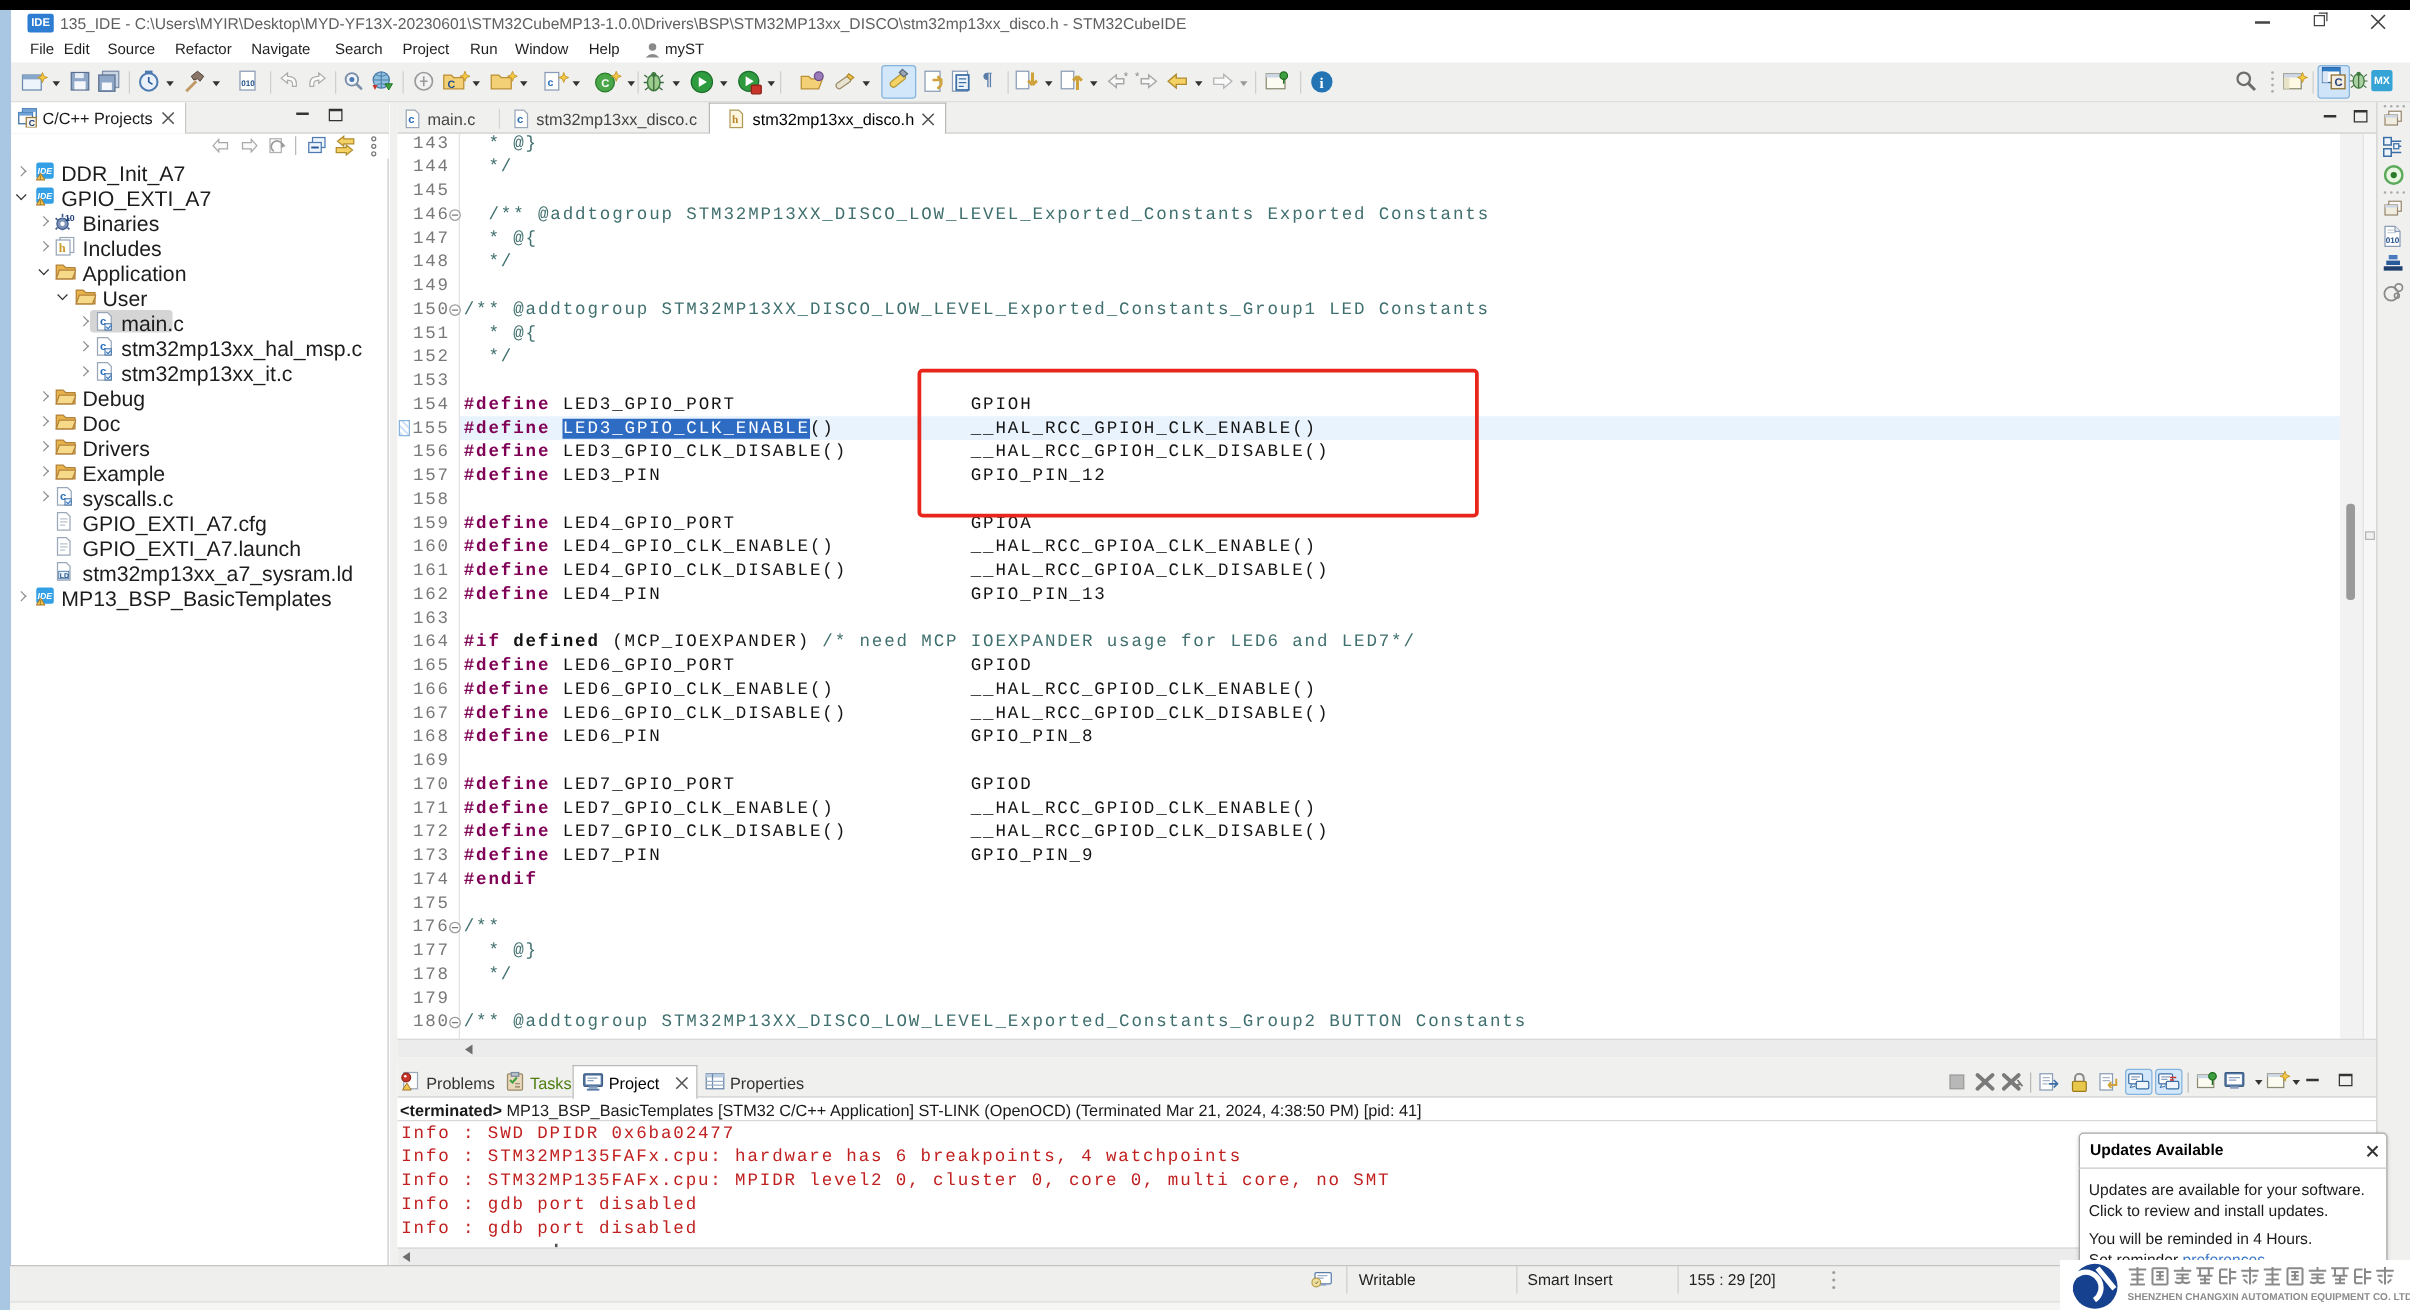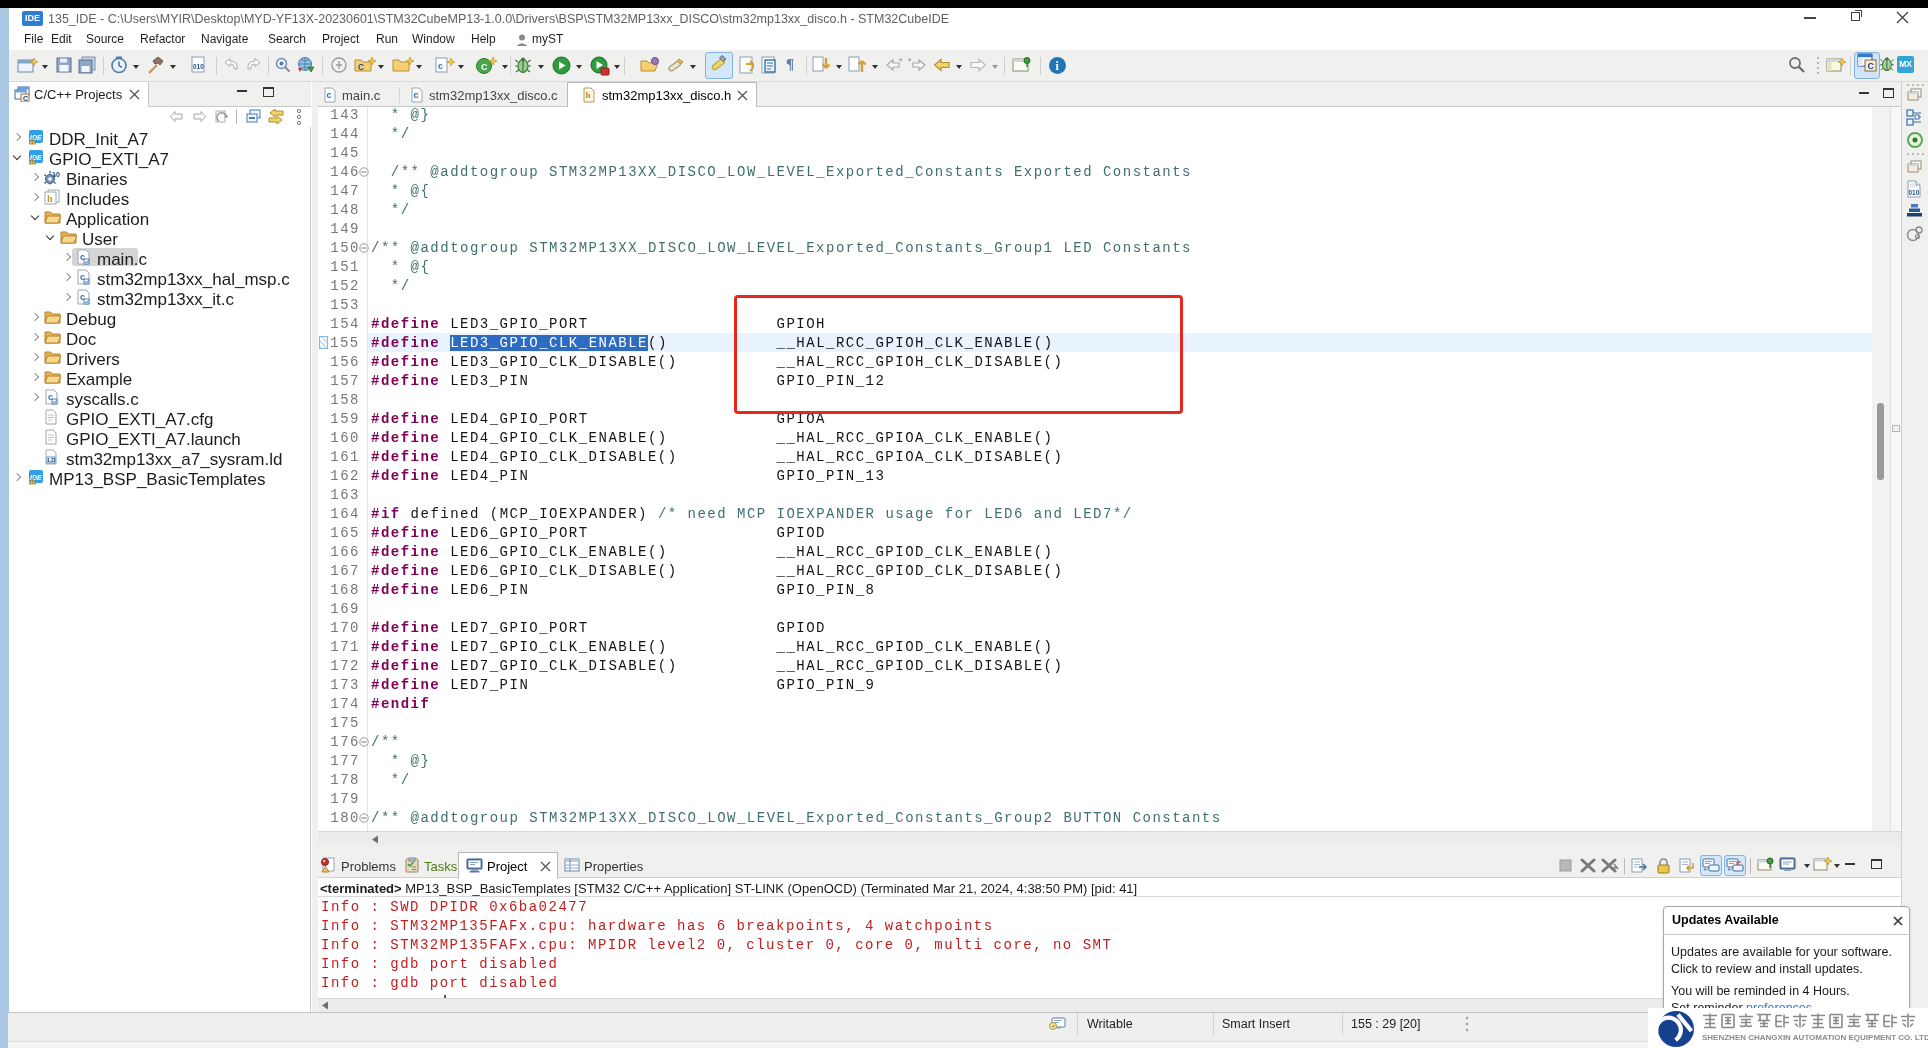--- a/index.html
+++ b/index.html
@@ -480,21 +480,21 @@
 <div class="abs mono ln" style="left:330px;top:544px;width:30px;text-align:right;letter-spacing:1.49px">166</div>
 <div class="abs mono ln" style="left:330px;top:563px;width:30px;text-align:right;letter-spacing:1.49px">167</div>
 <div class="abs mono ln" style="left:330px;top:582px;width:30px;text-align:center;letter-spacing:1.49px">168</div>
 <div class="abs mono ln" style="left:330px;top:601px;width:30px;text-align:right;letter-spacing:1.49px">169</div>
 <div class="abs mono ln" style="left:330px;top:620px;width:30px;text-align:right;letter-spacing:1.49px">170</div>
 <div class="abs mono ln" style="left:330px;top:639px;width:30px;text-align:right;letter-spacing:1.49px">171</div>
 <div class="abs mono ln" style="left:330px;top:658px;width:30px;text-align:right;letter-spacing:1.49px">172</div>
 <div class="abs mono ln" style="left:330px;top:677px;width:30px;text-align:right;letter-spacing:1.49px">173</div>
 <div class="abs mono ln" style="left:330px;top:696px;width:30px;text-align:right;letter-spacing:1.49px">174</div>
 <div class="abs mono ln" style="left:330px;top:715px;width:30px;text-align:right;letter-spacing:1.49px">175</div>
-<div class="abs mono ln" style="left:330px;top:734px;width:30px;text-align:right;letter-spacing:1.49px">176</div>
+<div class="abs mono ln" style="left:330px;top:734px;width:30px;letter-spacing:1.49px">176</div>
 <svg class="abs" style="left:359px;top:737px" width="10" height="10">
     <circle cx="5" cy="5" r="4.2" fill="#fff" stroke="#9a9a9a"></circle>
     <line x1="2.5" y1="5" x2="7.5" y2="5" stroke="#777"></line>
   </svg>
 <div class="abs mono ln" style="left:330px;top:753px;width:30px;text-align:right;letter-spacing:1.49px">177</div>
 <div class="abs mono ln" style="left:330px;top:772px;width:30px;text-align:right;letter-spacing:1.49px">178</div>
 <div class="abs mono ln" style="left:330px;top:791px;width:30px;text-align:right;letter-spacing:1.49px">179</div>
 <div class="abs mono ln" style="left:330px;top:810px;width:30px;text-align:right;letter-spacing:1.49px">180</div>
 <svg class="abs" style="left:359px;top:813px" width="10" height="10">
     <circle cx="5" cy="5" r="4.2" fill="#fff" stroke="#9a9a9a"></circle>
@@ -514,21 +514,21 @@
 <div class="abs mono" style="left:371px;top:316px;color:#141414"><span class="kw">#define</span> LED3_GPIO_PORT                   GPIOH</div>
 <div class="abs mono" style="left:371px;top:335px;color:#141414"><span class="kw">#define</span> <span style="background:#2e6bc2;color:#fff">LED3_GPIO_CLK_ENABLE</span>()           __HAL_RCC_GPIOH_CLK_ENABLE()</div>
 <div class="abs mono" style="left:371px;top:354px;color:#141414"><span class="kw">#define</span> LED3_GPIO_CLK_DISABLE()          __HAL_RCC_GPIOH_CLK_DISABLE()</div>
 <div class="abs mono" style="left:371px;top:373px;color:#141414"><span class="kw">#define</span> LED3_PIN                         GPIO_PIN_12</div>
 <div class="abs mono" style="left:371px;top:392px;color:#141414"></div>
 <div class="abs mono" style="left:371px;top:411px;color:#141414"><span class="kw">#define</span> LED4_GPIO_PORT                   GPIOA</div>
 <div class="abs mono" style="left:371px;top:430px;color:#141414"><span class="kw">#define</span> LED4_GPIO_CLK_ENABLE()           __HAL_RCC_GPIOA_CLK_ENABLE()</div>
 <div class="abs mono" style="left:371px;top:449px;color:#141414"><span class="kw">#define</span> LED4_GPIO_CLK_DISABLE()          __HAL_RCC_GPIOA_CLK_DISABLE()</div>
 <div class="abs mono" style="left:371px;top:468px;color:#141414"><span class="kw">#define</span> LED4_PIN                         GPIO_PIN_13</div>
 <div class="abs mono" style="left:371px;top:487px;color:#141414"></div>
-<div class="abs mono" style="left:371px;top:506px;color:#141414"><span class="kw">#if</span> <span style="font-weight:normal">defined</span> (MCP_IOEXPANDER) <span class="cm">/* need MCP IOEXPANDER usage for LED6 and LED7*/</span></div>
+<div class="abs mono" style="left:371px;top:506px;color:#141414"><span class="kw">#if</span> <span style="font-weight:bold">defined</span> (MCP_IOEXPANDER) <span class="cm">/* need MCP IOEXPANDER usage for LED6 and LED7*/</span></div>
 <div class="abs mono" style="left:371px;top:525px;color:#141414"><span class="kw">#define</span> LED6_GPIO_PORT                   GPIOD</div>
 <div class="abs mono" style="left:371px;top:544px;color:#141414"><span class="kw">#define</span> LED6_GPIO_CLK_ENABLE()           __HAL_RCC_GPIOD_CLK_ENABLE()</div>
 <div class="abs mono" style="left:371px;top:563px;color:#141414"><span class="kw">#define</span> LED6_GPIO_CLK_DISABLE()          __HAL_RCC_GPIOD_CLK_DISABLE()</div>
 <div class="abs mono" style="left:371px;top:582px;color:#141414"><span class="kw">#define</span> LED6_PIN                         GPIO_PIN_8</div>
 <div class="abs mono" style="left:371px;top:601px;color:#141414"></div>
 <div class="abs mono" style="left:371px;top:620px;color:#141414"><span class="kw">#define</span> LED7_GPIO_PORT                   GPIOD</div>
 <div class="abs mono" style="left:371px;top:639px;color:#141414"><span class="kw">#define</span> LED7_GPIO_CLK_ENABLE()           __HAL_RCC_GPIOD_CLK_ENABLE()</div>
 <div class="abs mono" style="left:371px;top:658px;color:#141414"><span class="kw">#define</span> LED7_GPIO_CLK_DISABLE()          __HAL_RCC_GPIOD_CLK_DISABLE()</div>
 <div class="abs mono" style="left:371px;top:677px;color:#141414"><span class="kw">#define</span> LED7_PIN                         GPIO_PIN_9</div>
 <div class="abs mono" style="left:371px;top:696px;color:#141414"><span class="kw">#endif</span></div>

